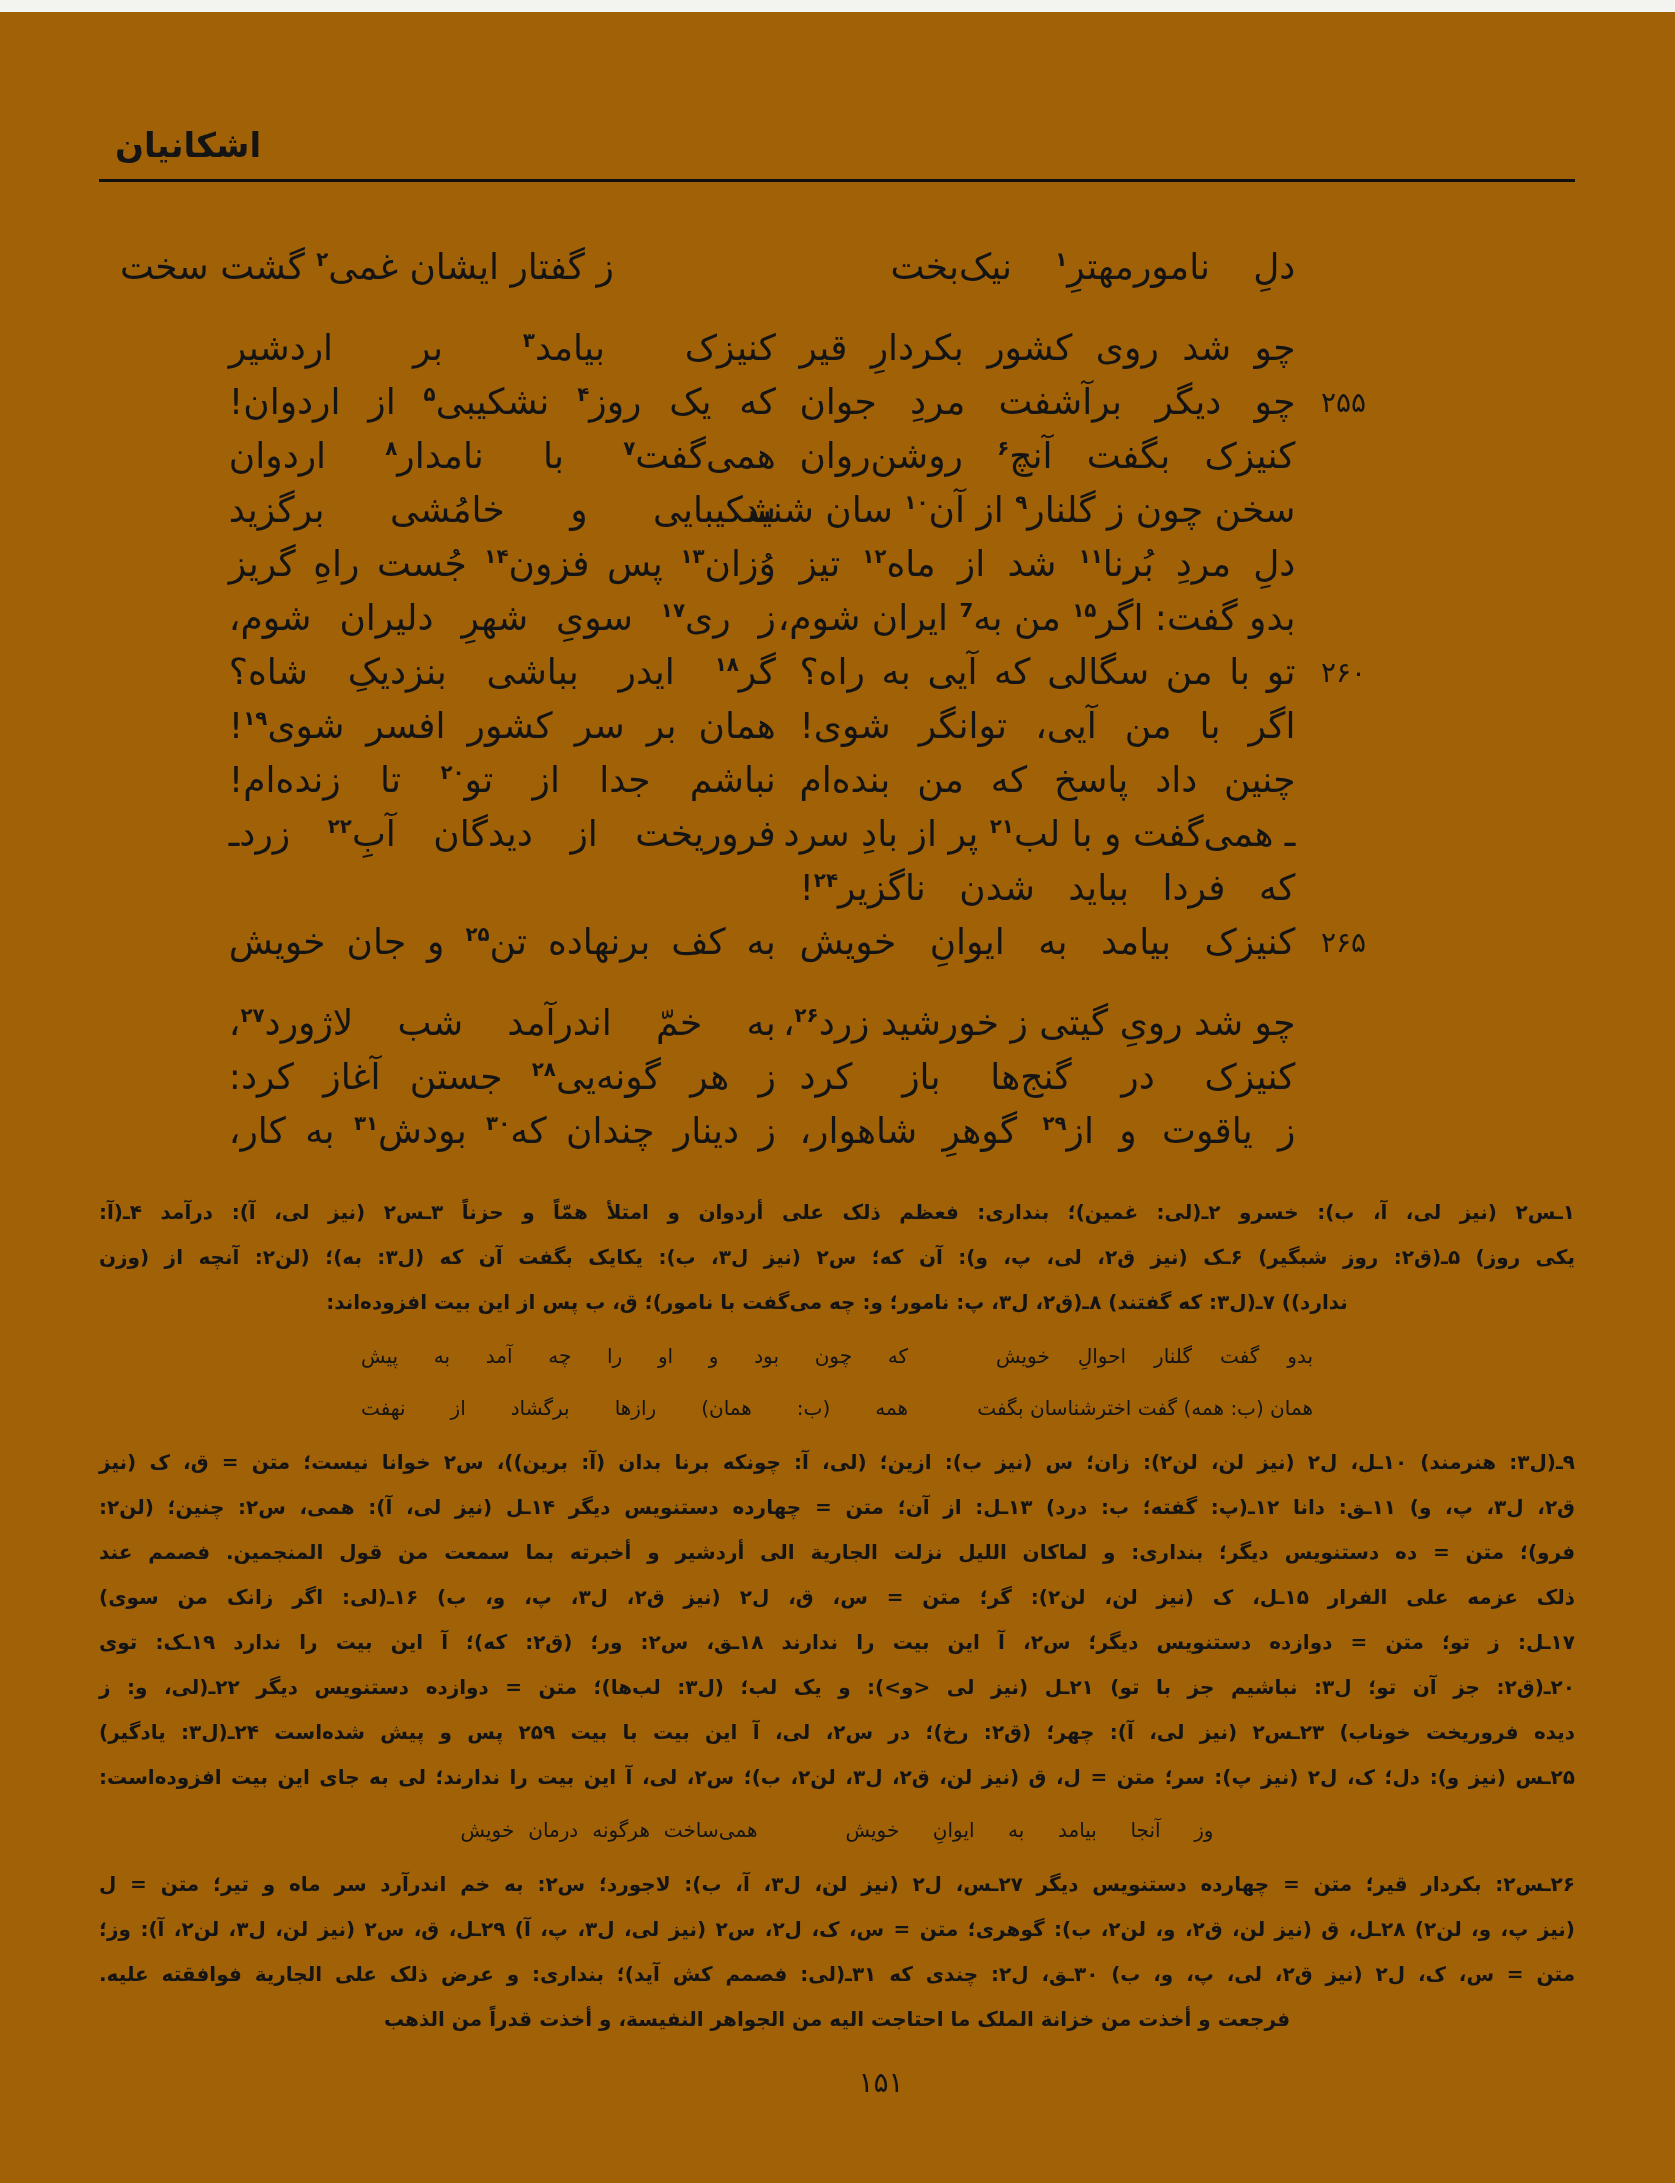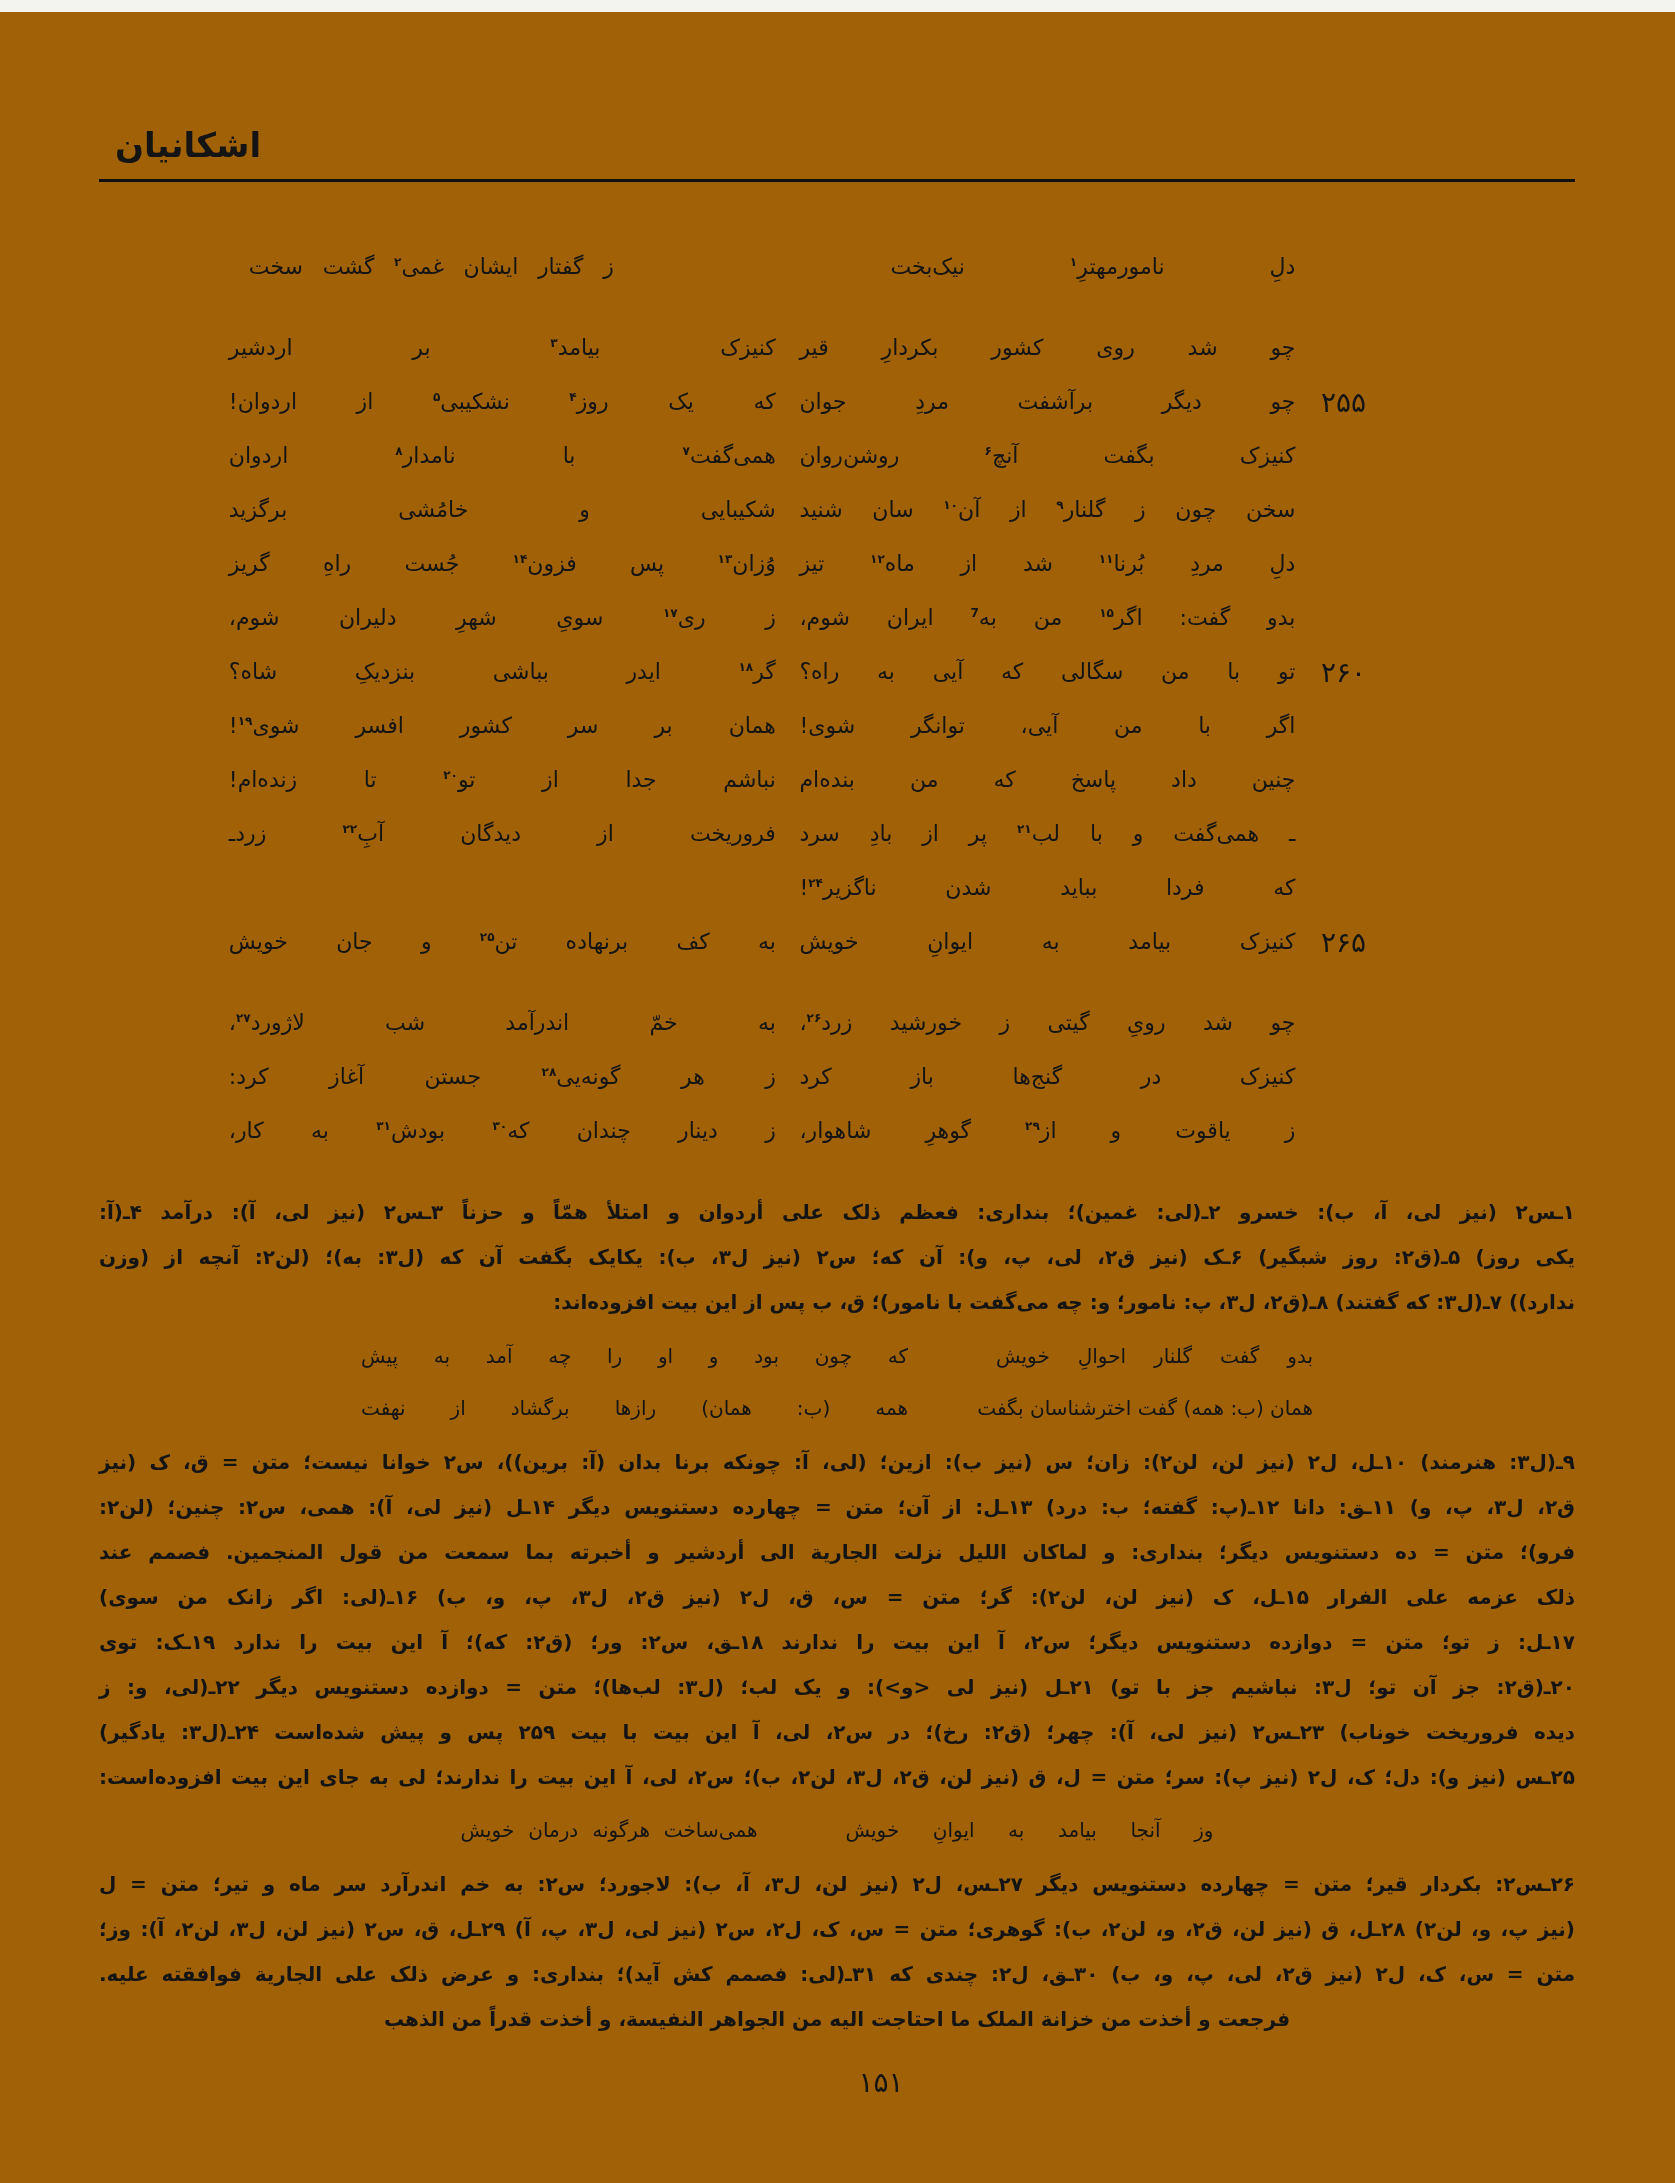--- a/index.html
+++ b/index.html
@@ -49,21 +49,21 @@
     align-items:center;
   }
   .verse-row.group-gap{margin-top:27px;}
   .vnum{
     font-size:28px;
     text-align:center;
     padding-right:19px;
     white-space:nowrap;
   }
   .hem{
-    font-size:22px;
+    font-size:36px;
     line-height:1.2;
     text-align:justify;
     text-align-last:justify;
     white-space:nowrap;
   }
   .hem sup{
     font-size:0.55em;
     font-weight:bold;
     vertical-align:super;
     line-height:0;
@@ -89,21 +89,21 @@
     font-size:20px;
     line-height:45px;
     white-space:nowrap;
     font-weight:bold;
   }
   .fn-line.justified{
     text-align:justify;
     text-align-last:justify;
     white-space:normal;
   }
-  .fn-line.final{text-align:right;}
+  .fn-line.final{text-align:center;}
   .fn-line.centered{text-align:center;}
   .fn-couplet{
     display:flex;
     justify-content:center;
     gap:88px;
     margin:9.5px 0;
   }
   .fn-hem{
     font-size:20px;
     line-height:43px;

